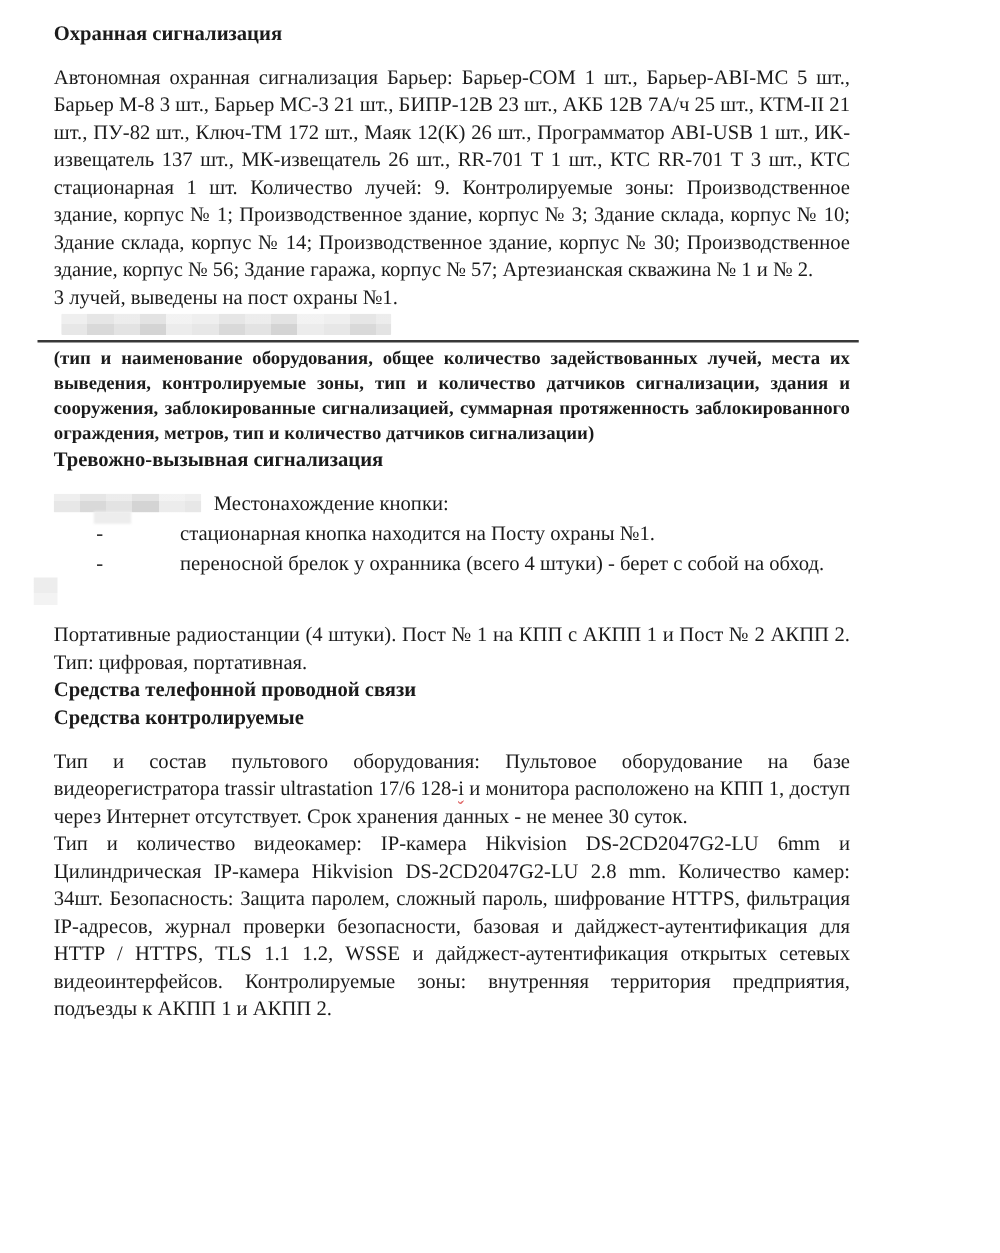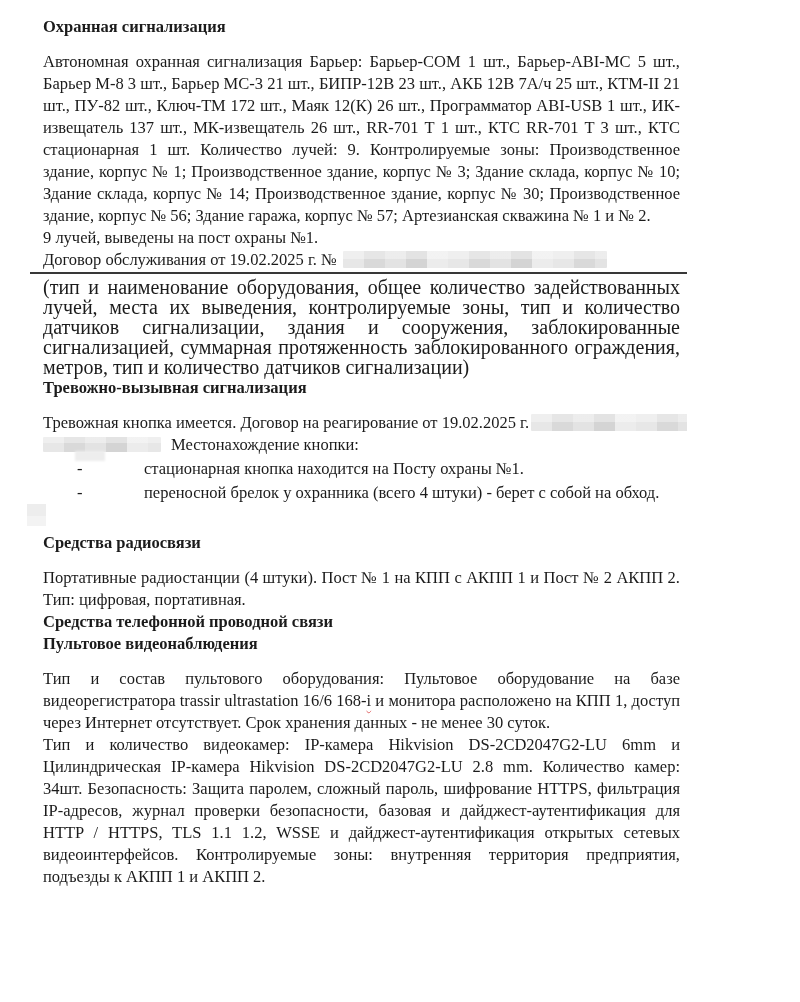--- a/index.html
+++ b/index.html
@@ -28,22 +28,23 @@
   .j{text-align:justify;}
   .line{white-space:nowrap;}
   .rel{position:relative;}
   .rule{
     width:765px;
     margin:1px 0 0 -13px;
     border-top:2px solid #383838;
   }
   .note{
     margin:3px 0 0 0;
-    font-size:20px;
+    font-size:15px;
     line-height:20px;
+    font-weight:bold;
   }
   .bullet{
     display:flex;
     margin:2px 0 0 0;
   }
   .bullet .marker{
     width:23px;
     margin-left:34px;
     flex:0 0 auto;
   }
@@ -80,51 +81,47 @@
     text-underline-offset:3px;
   }
 </style>
 </head>
 <body>
 
 <div class="doc">
 
   <div class="sec-title">Охранная сигнализация</div>
   <p class="para j">Автономная охранная сигнализация Барьер: Барьер-COM 1 шт., Барьер-ABI-MC 5 шт., Барьер М-8 3 шт., Барьер МС-3 21 шт., БИПР-12В 23 шт., АКБ 12В 7А/ч 25 шт., КТМ-II 21 шт., ПУ-82 шт., Ключ-ТМ 172 шт., Маяк 12(К) 26 шт., Программатор ABI-USB 1 шт., ИК-извещатель 137 шт., МК-извещатель 26 шт., RR-701 Т 1 шт., КТС RR-701 Т 3 шт., КТС стационарная 1 шт. Количество лучей: 9. Контролируемые зоны: Производственное здание, корпус № 1; Производственное здание, корпус № 3; Здание склада, корпус № 10; Здание склада, корпус № 14; Производственное здание, корпус № 30; Производственное здание, корпус № 56; Здание гаража, корпус № 57; Артезианская скважина № 1 и № 2.</p>
-  <div class="line">9 лучей, выведены на пост охраны №1.</div>
+  <div class="line">3 лучей, выведены на пост охраны №1.</div>
   <div class="line">
-    <span>Договор обслуживания от 19.02.2025 г. №</span><span class="redact r1"></span>
+    <span class="redact r1"></span>
   </div>
   <div class="rule"></div>
   <p class="note j">(тип и наименование оборудования, общее количество задействованных лучей, места их выведения, контролируемые зоны, тип и количество датчиков сигнализации, здания и сооружения, заблокированные сигнализацией, суммарная протяженность заблокированного ограждения, метров, тип и количество датчиков сигнализации)</p>
 
   <div class="sec-title mt36">Тревожно-вызывная сигнализация</div>
   <div class="para">
-    <div class="line">
-      <span>Тревожная кнопка имеется. Договор на реагирование от 19.02.2025 г.</span><span class="redact r2"></span>
-    </div>
     <div class="line rel">
       <span class="redact r3"></span><span>Местонахождение кнопки:</span>
       <div class="smudge"></div>
     </div>
     <div class="bullet">
       <span class="marker">-</span>
       <span class="btext">стационарная кнопка находится на Посту охраны №1.</span>
     </div>
     <div class="bullet">
       <span class="marker">-</span>
       <span class="btext">переносной брелок у охранника (всего 4 штуки) - берет с собой на обход.</span>
     </div>
   </div>
   <div class="redact-square"></div>
 
-  <div class="sec-title mt6">Средства радиосвязи</div>
   <p class="para j">Портативные радиостанции (4 штуки). Пост № 1 на КПП с АКПП 1 и Пост № 2 АКПП 2. Тип: цифровая, портативная.</p>
 
   <div class="sec-title mt28">Средства телефонной проводной связи</div>
 
-  <div class="sec-title mt28">Пультовое видеонаблюдения</div>
+  <div class="sec-title mt28">Средства контролируемые</div>
   <p class="para j">
-    <span>Тип и состав пультового оборудования: Пультовое оборудование на базе видеорегистратора trassir ultrastation 16/6 168-</span><span class="sp-err">i</span><span> и монитора расположено на КПП 1, доступ через Интернет отсутствует. Срок хранения данных - не менее 30 суток.</span>
+    <span>Тип и состав пультового оборудования: Пультовое оборудование на базе видеорегистратора trassir ultrastation 17/6 128-</span><span class="sp-err">i</span><span> и монитора расположено на КПП 1, доступ через Интернет отсутствует. Срок хранения данных - не менее 30 суток.</span>
   </p>
   <p class="para j" style="margin-top:0;">Тип и количество видеокамер: IP-камера Hikvision DS-2CD2047G2-LU 6mm и Цилиндрическая IP-камера Hikvision DS-2CD2047G2-LU 2.8 mm. Количество камер: 34шт. Безопасность: Защита паролем, сложный пароль, шифрование HTTPS, фильтрация IP-адресов, журнал проверки безопасности, базовая и дайджест-аутентификация для HTTP / HTTPS, TLS 1.1 1.2, WSSE и дайджест-аутентификация открытых сетевых видеоинтерфейсов. Контролируемые зоны: внутренняя территория предприятия, подъезды к АКПП 1 и АКПП 2.</p>
 
 </div>
 
 </body></html>

